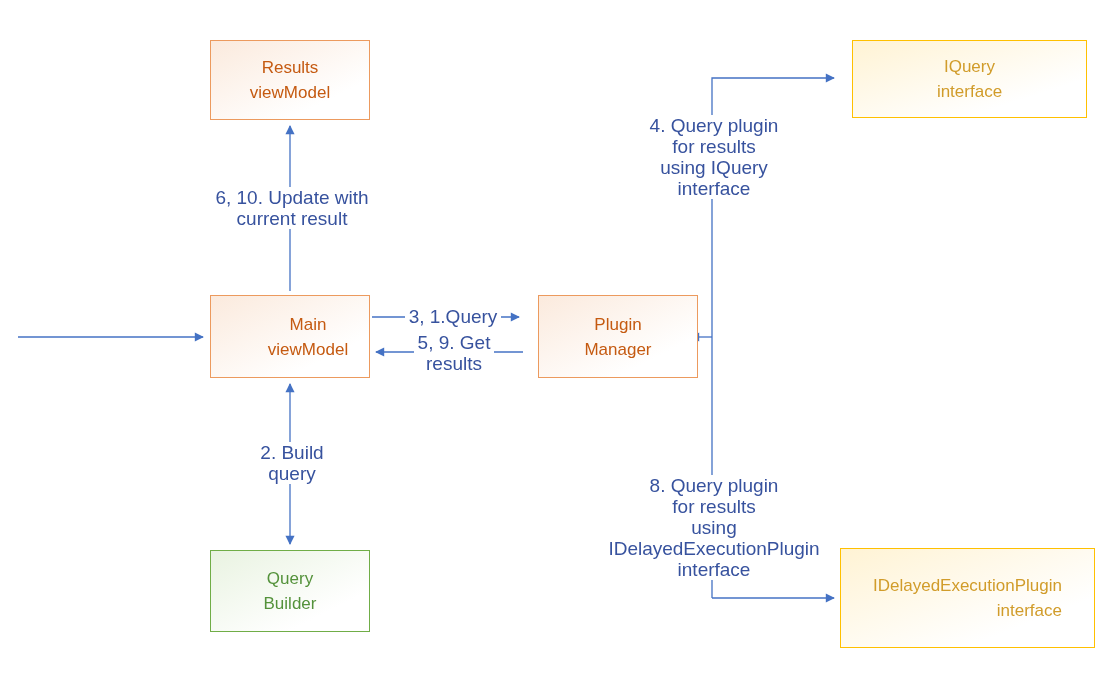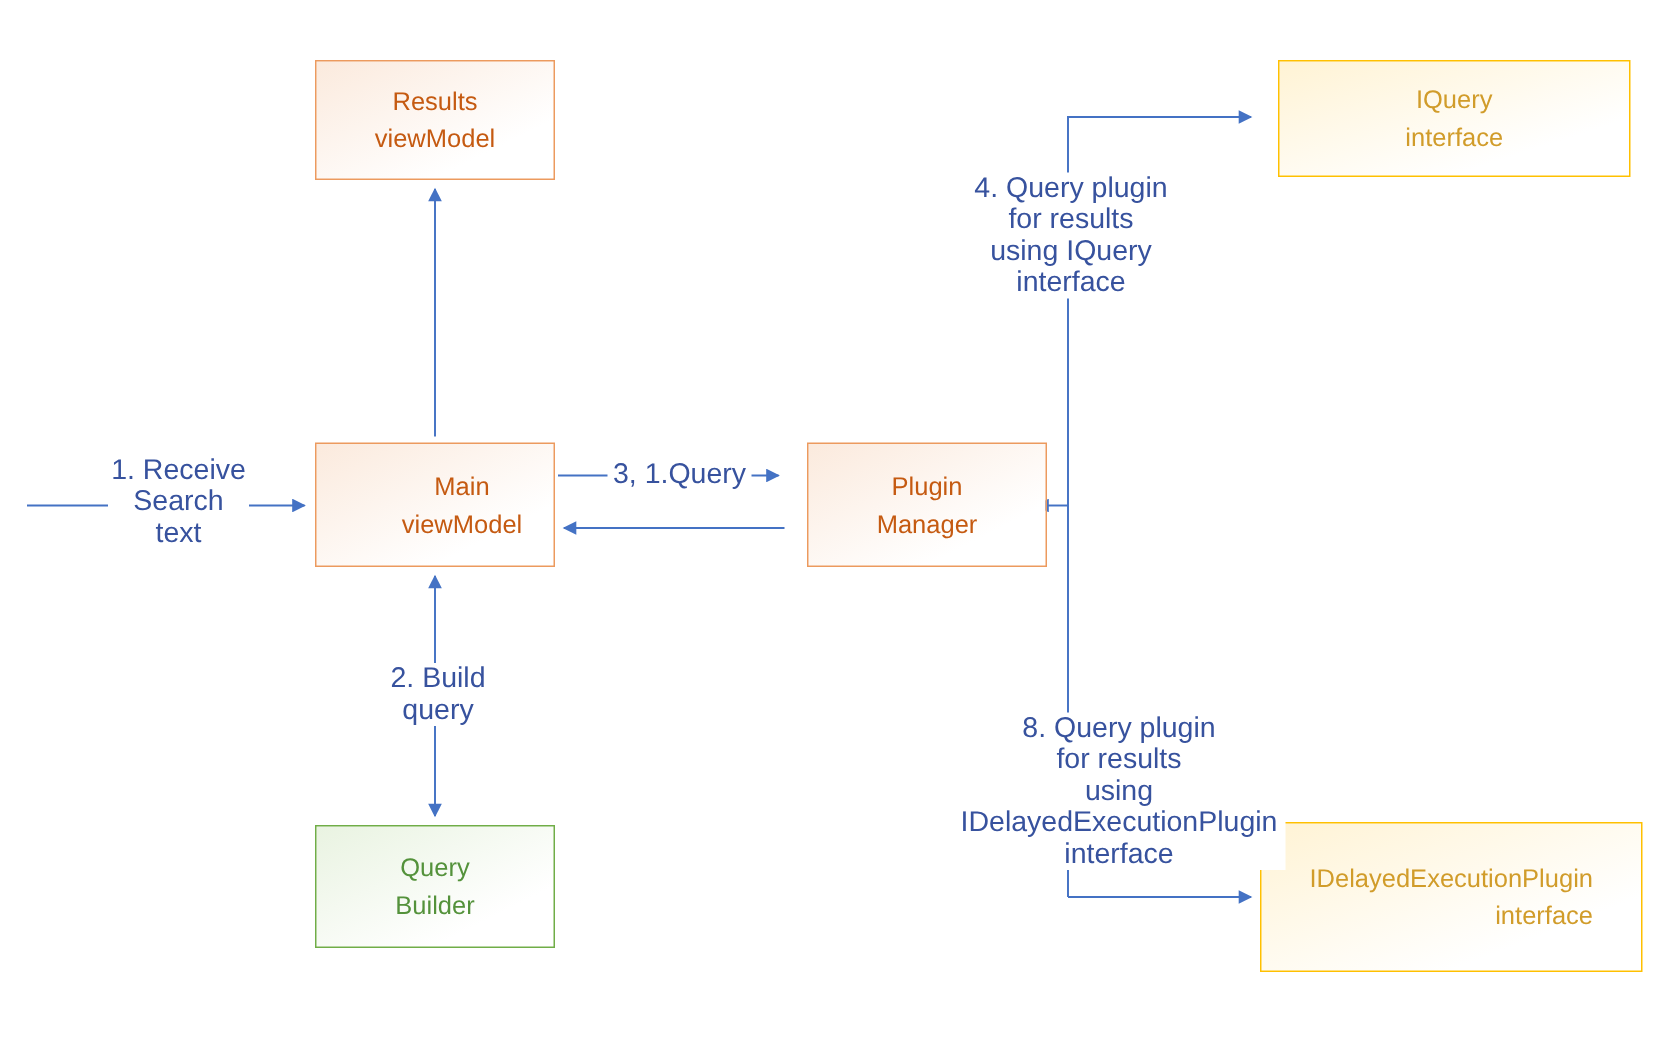--- a/index.html
+++ b/index.html
@@ -100,34 +100,35 @@
 
   <div class="node orange" style="left:538px; top:295px; width:160px; height:83px;">Plugin
 Manager</div>
 
   <div class="node green" style="left:210px; top:550px; width:160px; height:82px;">Query
 Builder</div>
 
   <div class="node gold" style="left:840px; top:548px; width:255px; height:100px;text-align:right;">IDelayedExecutionPlugin
 interface</div>
 
-  <div class="edge-label" style="left:72px; top:303px; width:90px;">1. Receive
-Search
-text</div>
 
+  <div class="edge-label" style="left:213px; top:187px; width:154px;">6, 10. Update with
+current result</div>
 
   <div class="edge-label" style="left:248px; top:442px; width:84px;">2. Build
 query</div>
 
   <div class="edge-label" style="left:405px; top:306px; width:92px;">3, 1.Query</div>
 
+  <div class="edge-label" style="left:414px; top:332px; width:76px;">5, 9. Get
+results</div>
 
   <div class="edge-label" style="left:643px; top:115px; width:138px;">4. Query plugin
 for results
 using IQuery
 interface</div>
 
-  <div class="edge-label" style="left:603px; top:475px; width:218px;margin-left:32px;">8. Query plugin
+  <div class="edge-label" style="left:603px; top:475px; width:218px;">8. Query plugin
 for results
 using IDelayedExecutionPlugin
 interface</div>
 
 </div>
 
 </body></html>

